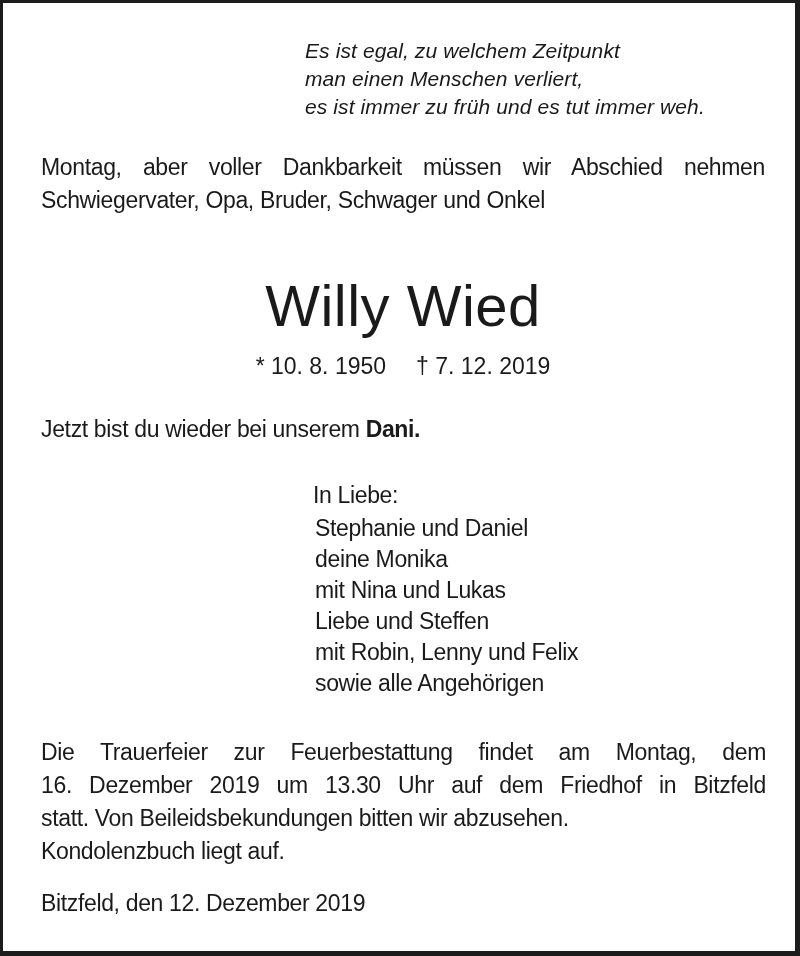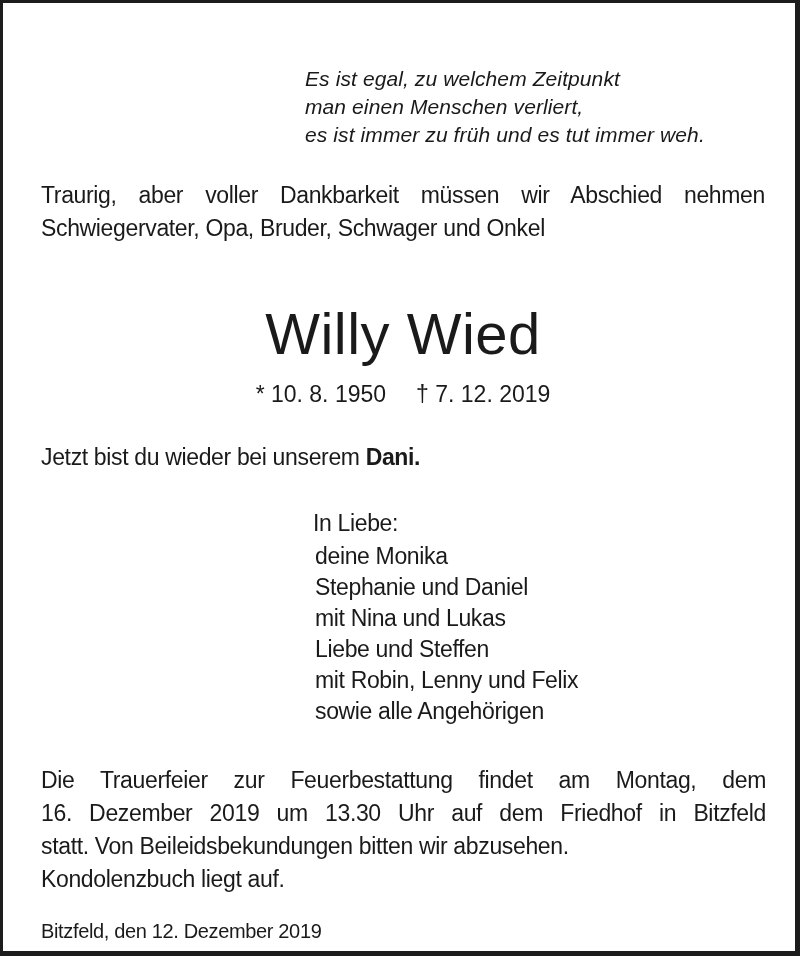--- a/index.html
+++ b/index.html
@@ -9,21 +9,21 @@
     width: 800px; height: 956px;
     box-sizing: border-box;
     border-top: 3px solid #1c1c1c;
     border-left: 3px solid #1c1c1c;
     border-right: 5px solid #1c1c1c;
     border-bottom: 5px solid #1c1c1c;
     background: #ffffff;
     color: #1a1a1a;
     font-family: "Liberation Sans", "DejaVu Sans", sans-serif;
   }
-  .abs { position: absolute; white-space: nowrap; margin-top: 28px; }
+  .abs { position: absolute; white-space: nowrap; }
   .quote {
     left: 302px; top: 34px;
     font-style: italic; font-size: 21px; line-height: 28px;
     letter-spacing: 0.1px;
   }
   .intro {
     left: 38px; top: 148px; width: 724px;
     font-size: 23px; line-height: 33px;
     white-space: normal; text-align: justify; text-align-last: left;
     letter-spacing: -0.35px;
@@ -56,54 +56,54 @@
   .family div { display: block; }
   .ceremony {
     left: 38px; top: 733px; width: 725px;
     font-size: 23px; line-height: 33px; letter-spacing: -0.35px;
     white-space: normal;
   }
   .ceremony .ln { display: block; text-align: justify; text-align-last: justify; }
   .ceremony .ln.free { text-align-last: left; }
   .place {
     left: 38px; top: 884px;
-    font-size: 20px; line-height: 33px; letter-spacing: -0.35px;
+    font-size: 23px; line-height: 33px; letter-spacing: -0.35px;
   }
 </style>
 </head>
 <body>
 
 <div class="frame">
 
   <div class="abs quote">
     <div>Es ist egal, zu welchem Zeitpunkt</div>
     <div>man einen Menschen verliert,</div>
     <div>es ist immer zu früh und es tut immer weh.</div>
   </div>
 
   <div class="abs intro">
-    <span class="ln">Traurig, aber voller Dankbarkeit müssen wir Abschied nehmen</span>
+    <span class="ln">Montag, aber voller Dankbarkeit müssen wir Abschied nehmen</span>
     <span class="ln last">Schwiegervater, Opa, Bruder, Schwager und Onkel</span>
   </div>
 
   <div class="abs name">Willy Wied</div>
 
   <div class="abs dates">
     <span>* 10. 8. 1950</span><span class="gap"></span><span>† 7. 12. 2019</span>
   </div>
 
   <div class="abs dani">
     <span>Jetzt bist du wieder bei unserem </span><b>Dani.</b>
   </div>
 
   <div class="abs liebe">In Liebe:</div>
 
   <div class="abs family">
+    <div>Stephanie und Daniel</div>
     <div>deine Monika</div>
-    <div>Stephanie und Daniel</div>
     <div>mit Nina und Lukas</div>
     <div>Liebe und Steffen</div>
     <div>mit Robin, Lenny und Felix</div>
     <div>sowie alle Angehörigen</div>
   </div>
 
   <div class="abs ceremony">
     <span class="ln">Die Trauerfeier zur Feuerbestattung findet am Montag, dem</span>
     <span class="ln">16. Dezember 2019 um 13.30 Uhr auf dem Friedhof in Bitzfeld</span>
     <span class="ln free">statt. Von Beileidsbekundungen bitten wir abzusehen.</span>

